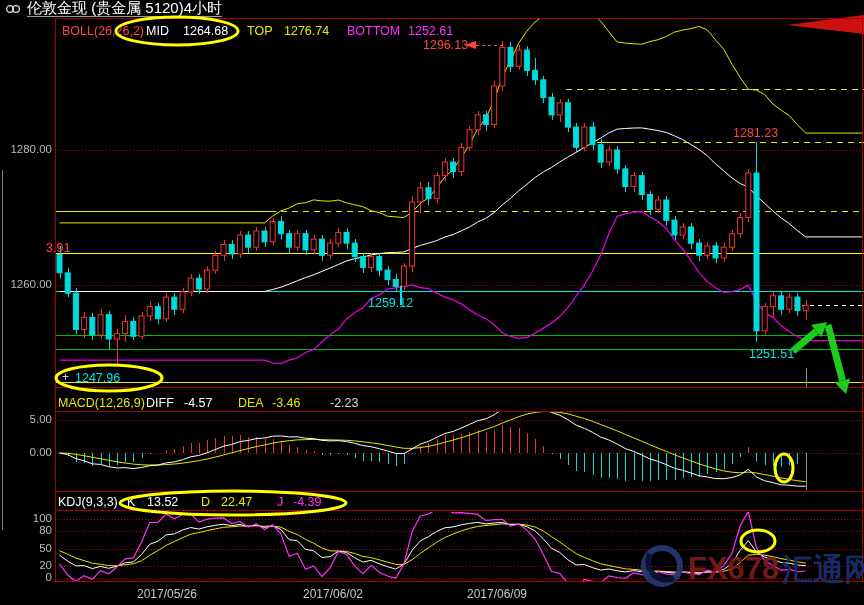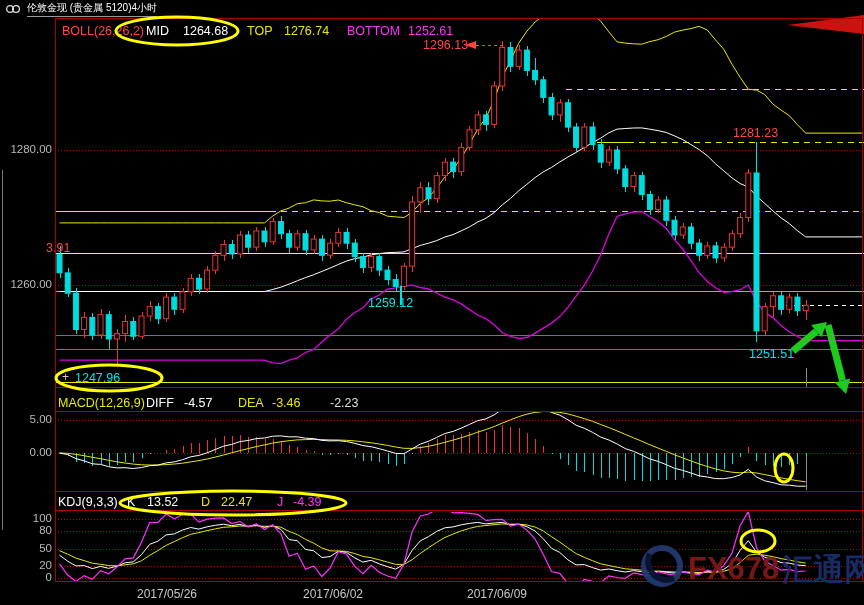--- a/index.html
+++ b/index.html
@@ -1,20 +1,20 @@
 <!DOCTYPE html>
 <html><head>
 <meta charset="utf-8">
 <style>
   html,body{margin:0;padding:0;background:#000;}
   body{width:864px;height:605px;position:relative;overflow:hidden;
        font-family:"Liberation Sans","DejaVu Sans",sans-serif;}
   .titlebar{position:absolute;left:0;top:0;width:864px;height:18px;display:flex;align-items:center;}
   .linkicon{margin-left:5px;margin-right:6px;display:inline-flex;}
-  .title{color:#fff;font-size:10px;line-height:14px;border-bottom:1px solid #9a9a9a;padding-bottom:1px;}
+  .title{color:#fff;font-size:15px;line-height:14px;border-bottom:1px solid #9a9a9a;padding-bottom:1px;}
   #chart{position:absolute;left:0;top:0;}
   text{font-family:"Liberation Sans","DejaVu Sans",sans-serif;}
 </style>
 </head>
 <body>
 
 <div class="titlebar">
   <span class="linkicon">
     <svg width="16" height="12">
         <circle cx="5" cy="6" r="3.4" fill="none" stroke="#ddd" stroke-width="1.3"></circle>

